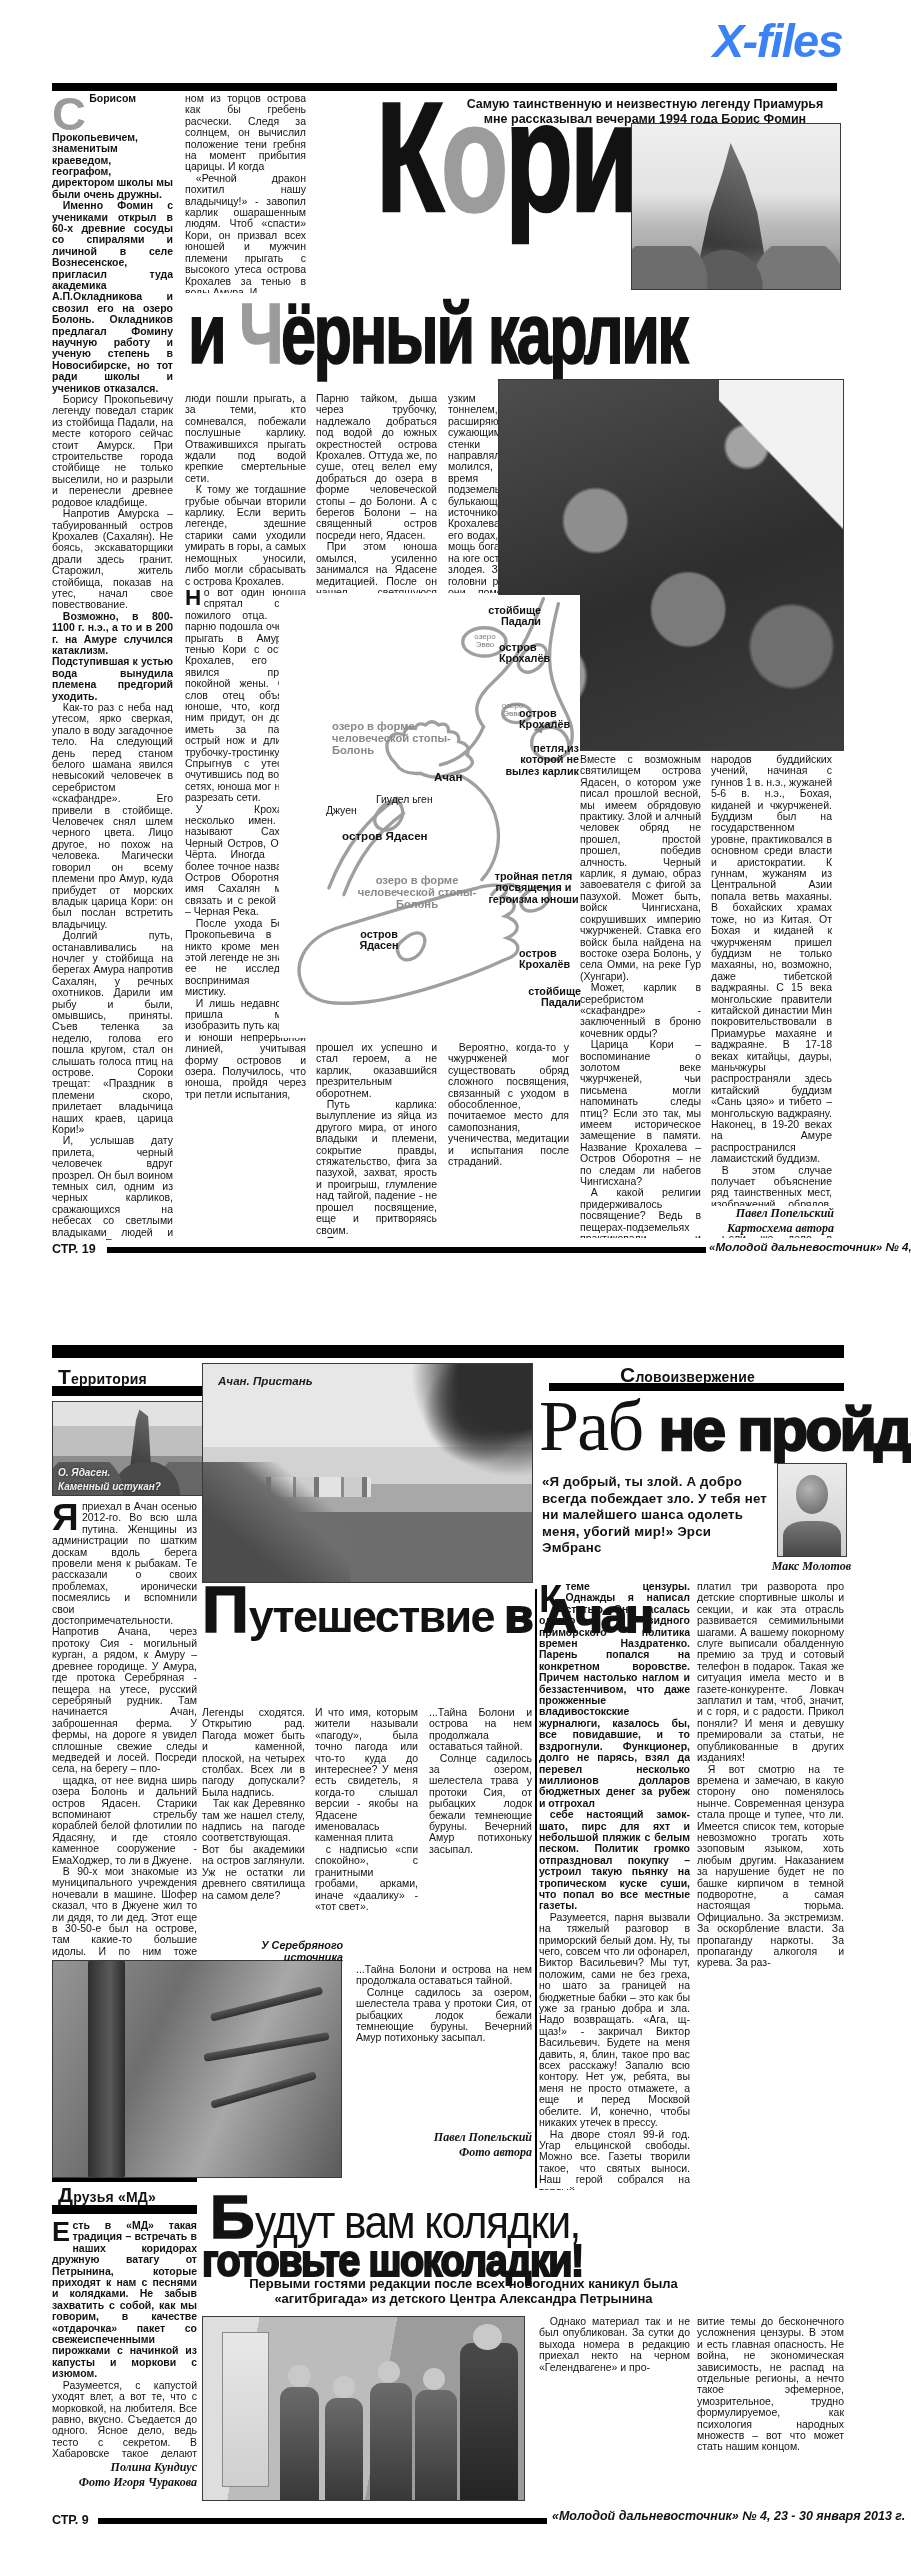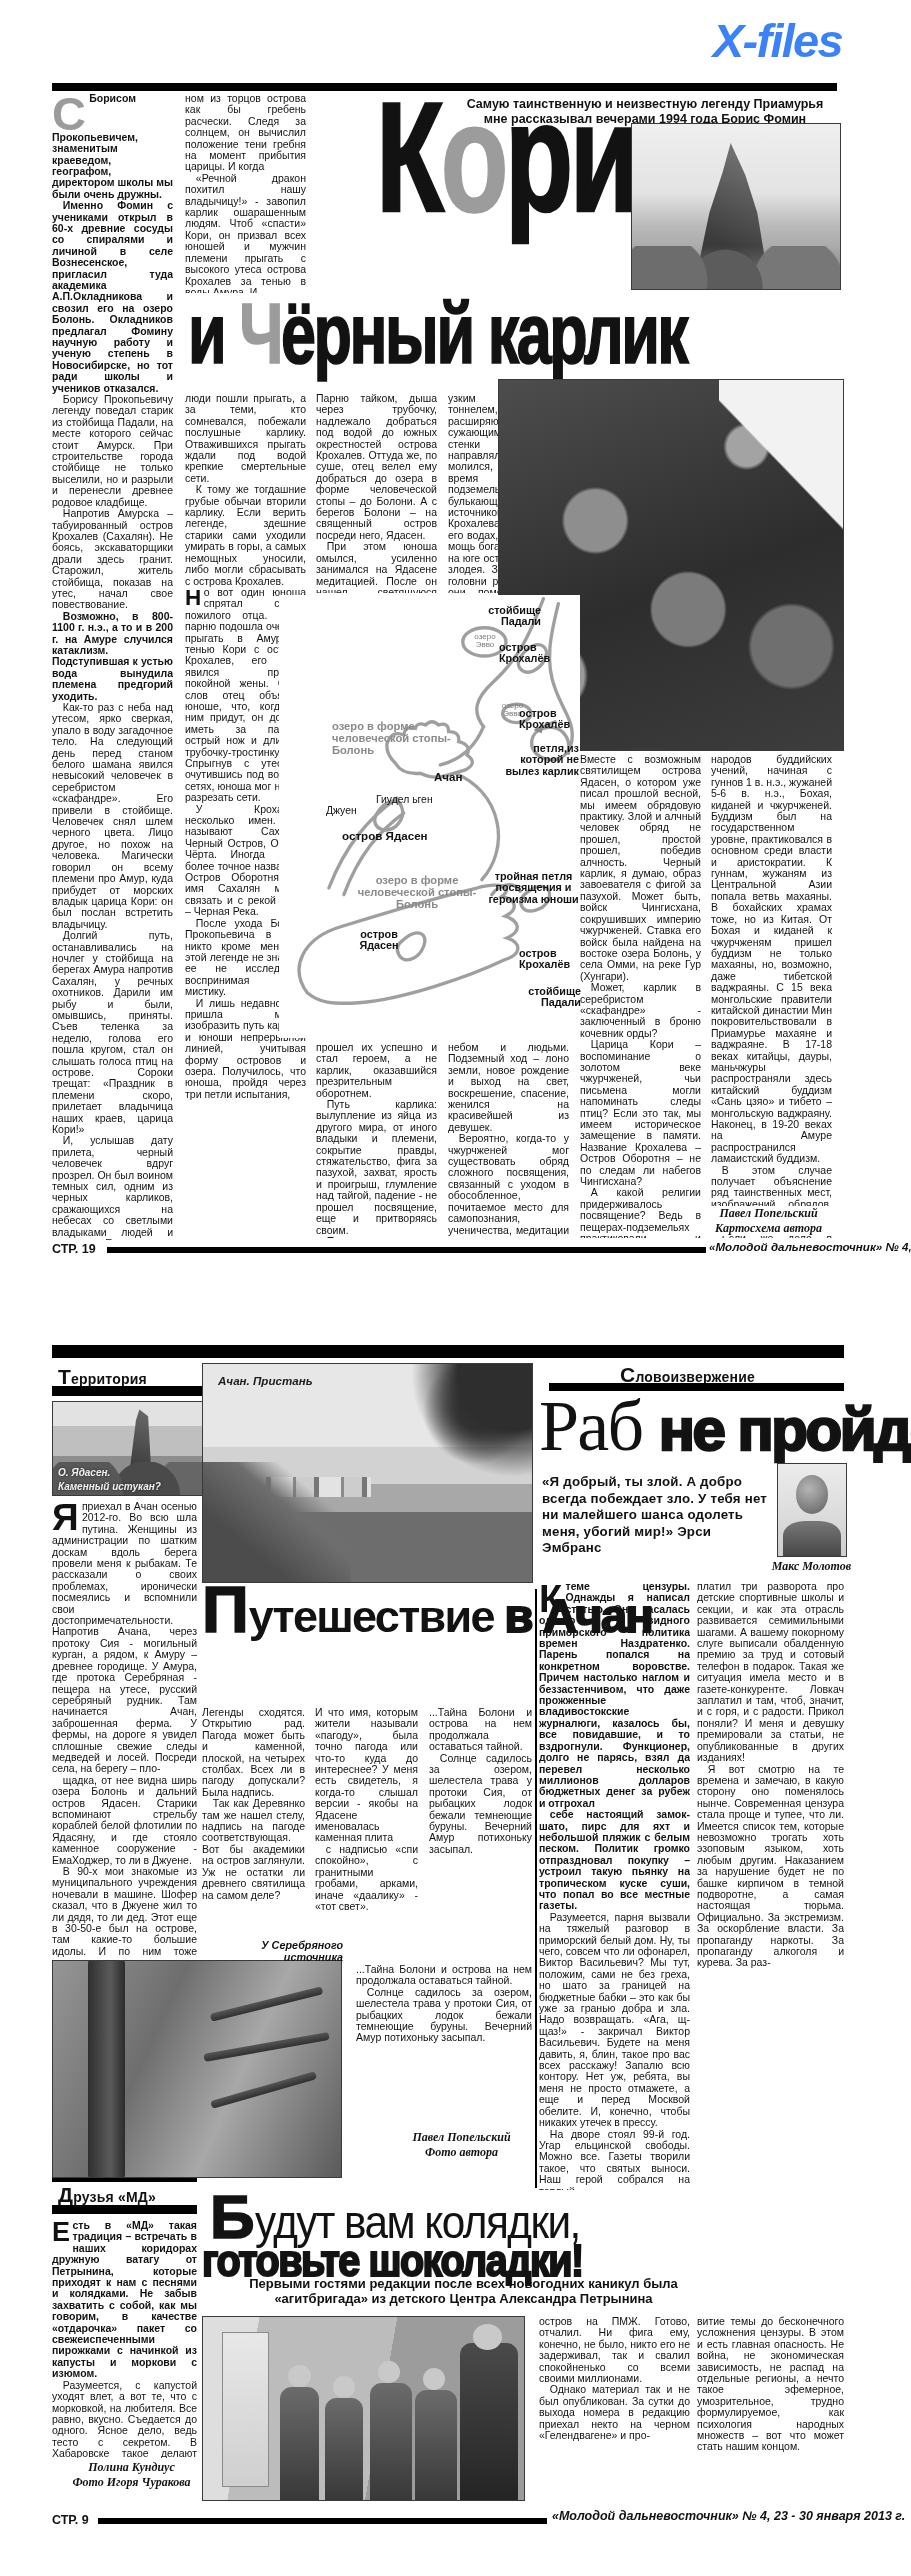--- a/index.html
+++ b/index.html
@@ -67,21 +67,21 @@
   .kid-head{position:absolute;border-radius:50%;background:#c9c9c9}
   .ph-portrait{background:linear-gradient(180deg,#ececec,#cfcfcf)}
   .head{position:absolute;left:26%;top:12%;width:48%;height:42%;border-radius:50%;
         background:radial-gradient(circle at 40% 35%,#b5b5b5,#5f5f5f)}
   .shoulders{position:absolute;left:8%;bottom:0;width:84%;height:38%;border-radius:40% 40% 0 0;
         background:linear-gradient(180deg,#777,#474747)}
   .caption-i{position:absolute;font-style:italic;font-weight:bold}
   .kicker-label{position:absolute;font-weight:bold;font-size:14px;letter-spacing:0.2px}
   .kicker-label .kdc{font-size:21px}
   .sig{position:absolute;font-family:"Liberation Serif",serif;font-style:italic;font-weight:bold;
-       font-size:12px;text-align:center;line-height:1.25;background:#fff}
+       font-size:12px;text-align:right;line-height:1.25;background:#fff}
   .maplbl{position:absolute;font-size:10.8px;font-weight:bold;line-height:1.05}
   .maplbl.gray{color:#8a8a8a;font-weight:bold}
   .maplbl.small{font-size:8px;font-weight:normal;color:#7c7c7c}
   .footer-issue{position:absolute;font-weight:bold;font-style:italic;font-size:11.6px;white-space:nowrap}
   .footer-page{position:absolute;font-weight:bold;font-size:12.5px}
   .epi{position:absolute;font-weight:bold;font-size:13.3px;line-height:1.25;text-align:left;letter-spacing:0.2px}
   .vrule{position:absolute;background:#000;width:1.7px}
 </style>
 </head>
 <body>
@@ -176,21 +176,20 @@
   <div class="col" style="left:316px;top:1042px;width:121px;height:196px">
     <p class="nf">прошел их успешно и стал героем, а не карлик, оказавшийся презрительным оборотнем.</p>
     <p>Путь карлика: вылупление из яйца из другого мира, от иного владыки и племени, сокрытие правды, стяжательство, фига за пазухой, захват, ярость и проигрыш, глумление над тайгой, падение - не прошел посвящение, еще и притворяясь своим.</p>
     <p>Путь юноши: спасение отца, отец дал ему спасение, путь к карме, к мнимой гибели, тайный уход водным испытанием на Болонь. Обучение там, медитация, постижение знания в уединении средь тайги. Уход на Ядасен – древо мира, пуповина меж</p>
   </div>
 
   <div class="col" style="left:448px;top:393px;width:121px;height:200px">
     <p class="nf">узким извилистым тоннелем, то расширяющимся, то сужающимся. Гладкие стенки как бы направляли юношу. Он молился, и спустя время приполз в подземелье с булькающим источником внутри Крохалева. Омывшись в его водах, юноша обрел мощь богатыря и вышел на юге острова, победив злодея. Затем горящие головни раскололись, и они помогли нашему герою обрести смелость.</p>
   </div>
   <div class="col" style="left:448px;top:1042px;width:121px;height:196px">
-    <p class="nf">небом и людьми. Подземный ход – лоно земли, новое рождение и выход на свет, воскрешение, спасение, женился на красивейшей из девушек.</p>
     <p>Вероятно, когда-то у чжурчженей мог существовать обряд сложного посвящения, связанный с уходом в обособленное, почитаемое место для самопознания, ученичества, медитации и испытания после страданий.</p>
 
   </div>
 
   <div class="col" style="left:580px;top:754px;width:121px;height:484px;z-index:3">
     <p class="nf">Вместе с возможным святилищем острова Ядасен, о котором уже писал прошлой весной, мы имеем обрядовую практику. Злой и алчный человек обряд не прошел, простой прошел, победив алчность. Черный карлик, я думаю, образ завоевателя с фигой за пазухой. Может быть, войск Чингисхана, сокрушивших империю чжурчженей. Ставка его войск была найдена на востоке озера Болонь, у села Омми, на реке Гур (Хунгари).</p>
     <p>Может, карлик в серебристом «скафандре» - заключенный в броню кочевник орды?</p>
     <p>Царица Кори – воспоминание о золотом веке чжурчженей, чьи письмена могли напоминать следы птиц? Если это так, мы имеем историческое замещение в памяти. Название Крохалева – Остров Оборотня – не по следам ли набегов Чингисхана?</p>
     <p>А какой религии придерживалось посвящение? Ведь в пещерах-подземельях практиковали и шаманы, и христиане, и буддисты. Отрешение, ученичество, медитация, путь страданий и воздаяние.</p>
 
@@ -294,21 +293,20 @@
     <p class="nf b"><span class="dcK">К</span><span>теме цензуры. Однажды я написал статью. Она касалась одного видного приморского политика времен Наздратенко. Парень попался на конкретном воровстве. Причем настолько наглом и беззастенчивом, что даже прожженные владивостокские журналюги, казалось бы, все повидавшие, и то вздрогнули. Функционер, долго не парясь, взял да перевел несколько миллионов долларов бюджетных денег за рубеж и отгрохал</span></p>
     <p class="b">себе настоящий замок-шато, пирс для яхт и небольшой пляжик с белым песком. Политик громко отпраздновал покупку – устроил такую пьянку на тропическом куске суши, что попал во все местные газеты.</p>
     <p>Разумеется, парня вызвали на тяжелый разговор в приморский белый дом. Ну, ты чего, совсем что ли офонарел, Виктор Васильевич? Мы тут, положим, сами не без греха, но шато за границей на бюджетные бабки – это как бы уже за гранью добра и зла. Надо возвращать. «Ага, щ-щаз!» - закричал Виктор Васильевич. Будете на меня давить, я, блин, такое про вас всех расскажу! Запалю всю контору. Нет уж, ребята, вы меня не просто отмажете, а еще и перед Москвой обелите. И, конечно, чтобы никаких утечек в прессу.</p>
     <p>На дворе стоял 99-й год. Угар ельцинской свободы. Можно все. Газеты творили такое, что святых выноси. Наш герой собрался на теплый</p>
   </div>
   <div class="col" style="left:697px;top:1581px;width:147px;height:609px">
     <p class="nf">платил три разворота про детские спортивные школы и секции, и как эта отрасль развивается семимильными шагами. А вашему покорному слуге выписали обалденную премию за труд и сотовый телефон в подарок. Такая же ситуация имела место и в газете-конкуренте. Ловкач заплатил и там, чтоб, значит, и с горя, и с радости. Прикол поняли? И меня и девушку премировали за статьи, не опубликованные в других изданиях!</p>
     <p>Я вот смотрю на те времена и замечаю, в какую сторону оно поменялось нынче. Современная цензура стала проще и тупее, что ли. Имеется список тем, которые невозможно трогать хоть эзоповым языком, хоть любым другим. Наказанием за нарушение будет не по башке кирпичом в темной подворотне, а самая настоящая тюрьма. Официально. За экстремизм. За оскорбление власти. За пропаганду наркоты. За пропаганду алкоголя и курева. За раз-</p>
   </div>
   <div class="col" style="left:539px;top:2316px;width:151px;height:181px">
-    <p class="nf">остров на ПМЖ. Готово, отчалил. Ни фига ему, конечно, не было, никто его не задерживал, так и свалил спокойненько со всеми своими миллионами.</p>
     <p>Однако материал так и не был опубликован. За сутки до выхода номера в редакцию приехал некто на черном «Гелендвагене» и про-</p>
   </div>
   <div class="col" style="left:697px;top:2316px;width:147px;height:181px">
     <p class="nf">витие темы до бесконечного усложнения цензуры. В этом и есть главная опасность. Не война, не экономическая зависимость, не распад на отдельные регионы, а нечто такое эфемерное, умозрительное, трудно формулируемое, как психология народных множеств – вот что может стать нашим концом.</p>
   </div>
 
   <div class="kicker-label" style="left:58px;top:2183px"><span class="kdc">Д</span><span>рузья «МД»</span></div>
   <div class="bar" style="left:52px;top:2178px;width:145px;height:4.2px"></div>
   <div class="bar" style="left:52px;top:2205px;width:145px;height:9.2px"></div>
 

